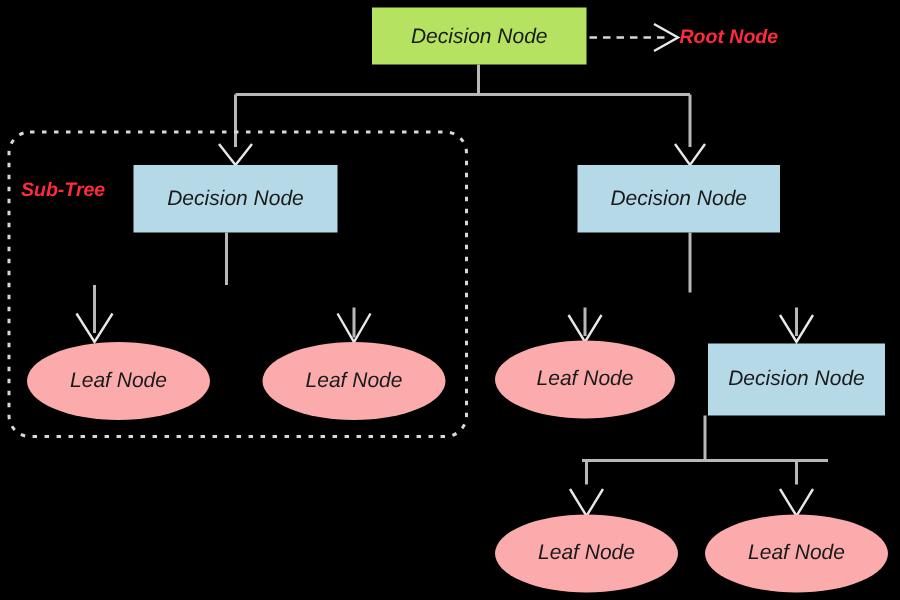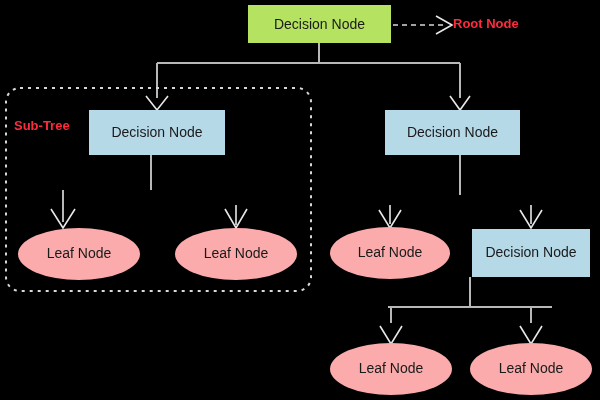--- a/index.html
+++ b/index.html
@@ -7,20 +7,21 @@
     padding: 0;
     background: #000000;
   }
   #canvas {
     position: relative;
     width: 600px;
     height: 400px;
     background: #000000;
     overflow: hidden;
     font-family: "Liberation Sans", sans-serif;
+    font-style: italic;
   }
   #diagram-svg {
     position: absolute;
     left: 0;
     top: 0;
     width: 600px;
     height: 400px;
   }
   .node-label {
     font-family: "Liberation Sans", sans-serif;

